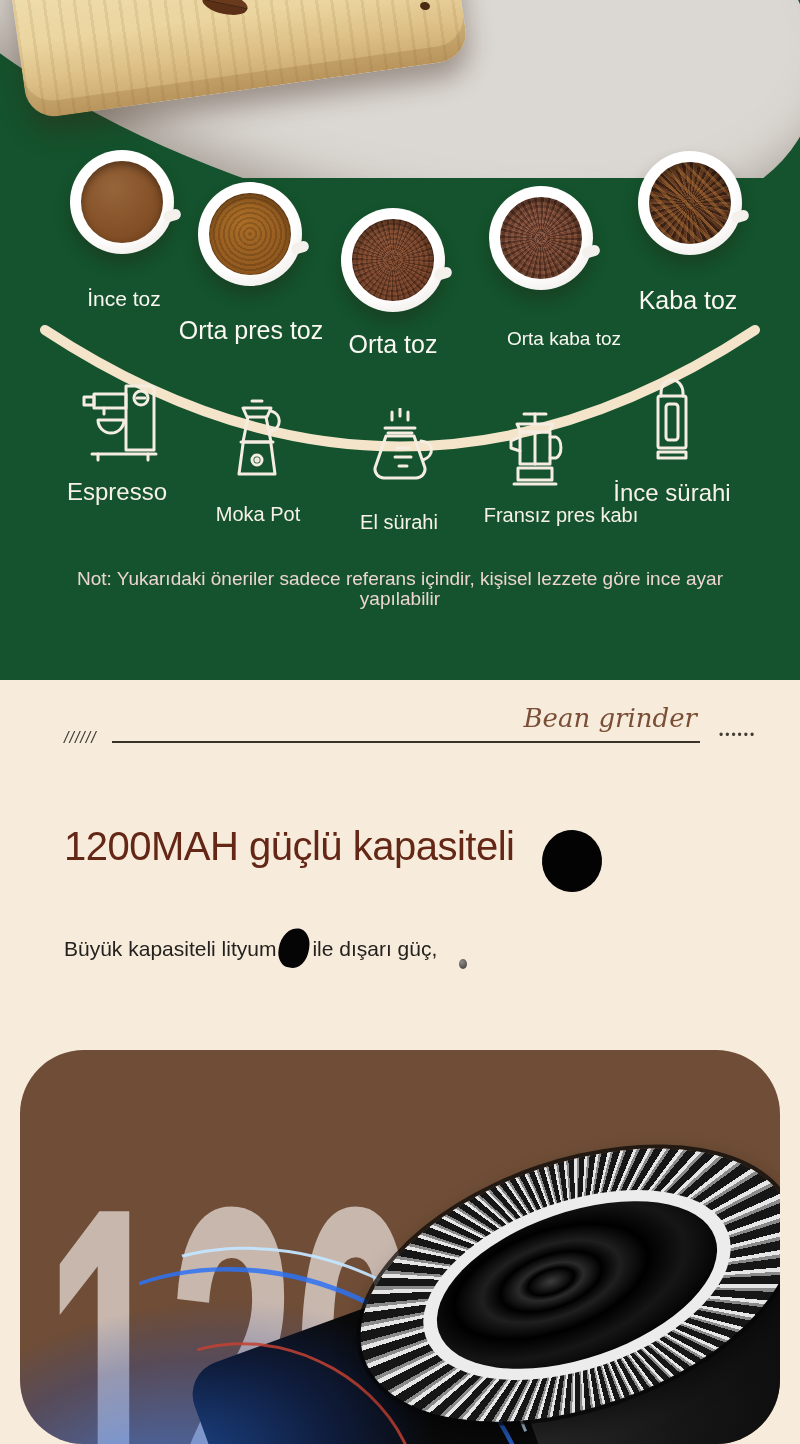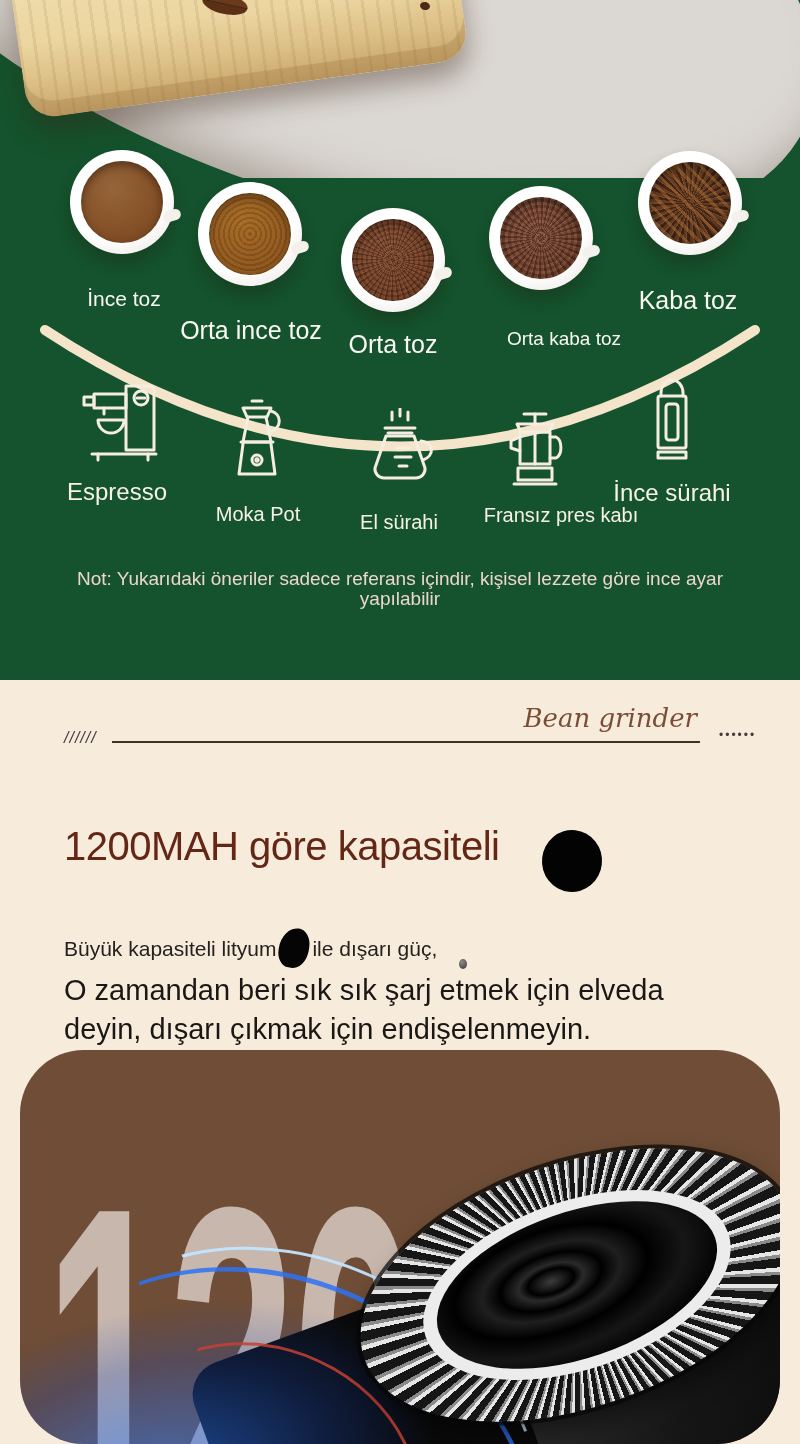--- a/index.html
+++ b/index.html
@@ -141,21 +141,21 @@
       <div class="tab"></div>
       <div class="coffee tex-medcoarse"></div>
     </div>
     <div class="cup" style="left:638px;top:151px;">
       <div class="bowl"></div>
       <div class="tab"></div>
       <div class="coffee tex-coarse"></div>
     </div>
 
     <div class="cup-label" style="left:124px;top:287px;font-size:21px;">İnce toz</div>
-    <div class="cup-label" style="left:251px;top:316px;font-size:25px;">Orta ince toz</div>
+    <div class="cup-label" style="left:251px;top:316px;font-size:25px;">Orta pres toz</div>
     <div class="cup-label" style="left:393px;top:330px;font-size:25px;">Orta toz</div>
     <div class="cup-label" style="left:564px;top:328px;font-size:19px;">Orta kaba toz</div>
     <div class="cup-label" style="left:688px;top:286px;font-size:25px;">Kaba toz</div>
 
     <svg class="arc-svg" width="800" height="160" viewBox="0 0 800 160">
       <path d="M45,22 Q400,255 755,22" stroke="#F4E5CA" stroke-width="10" fill="none" stroke-linecap="round"></path>
     </svg>
 
     <div class="m-icon" style="left:80px;top:380px;">
       <svg width="88" height="92" viewBox="0 0 88 92">
@@ -226,29 +226,28 @@
     <div class="m-label" style="left:672px;top:479px;font-size:24px;">İnce sürahi</div>
 
     <div class="note">Not: Yukarıdaki öneriler sadece referans içindir, kişisel lezzete göre ince ayar yapılabilir</div>
   </div>
 
   <div class="slashes">//////</div>
   <div class="div-line"></div>
   <div class="script">Bean grinder</div>
   <div class="dots">••••••</div>
 
-  <div class="heading">1200MAH göre kapasiteli</div>
+  <div class="heading">1200MAH güçlü kapasiteli</div>
   <div class="blob-big"></div>
 
   <div class="para1">
     <span>Büyük kapasiteli lityum</span><span class="blob-small"></span><span>ile dışarı güç,</span>
   </div>
   <div class="tiny-dot"></div>
 
-  <div class="para2">O zamandan beri sık sık şarj etmek için elveda deyin, dışarı çıkmak için endişelenmeyin.</div>
 
   <div class="card">
     <div class="bignum">1200</div>
     <div class="g-body"></div>
     <div class="g-front"></div>
     <div class="g-glow"></div>
     <div class="g-arc a2"></div>
     <div class="g-arc a1"></div>
     <div class="g-arc a3"></div>
     <div class="g-fins"></div>

